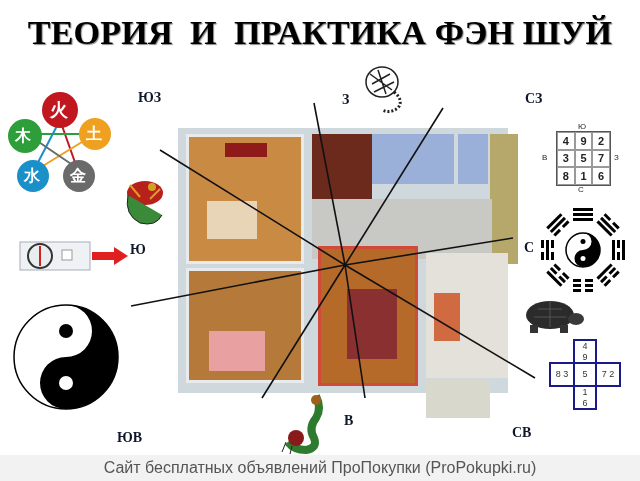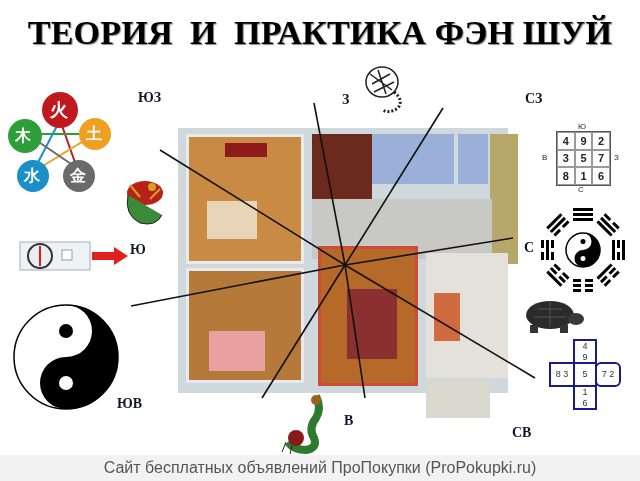--- a/index.html
+++ b/index.html
@@ -49,21 +49,21 @@
 <div class="abs" style="left:86px;top:124px;color:#fff;font-size:16px;font-weight:bold;">土</div>
 <div class="abs" style="left:70px;top:166px;color:#fff;font-size:16px;font-weight:bold;">金</div>
 <div class="abs" style="left:24px;top:166px;color:#fff;font-size:16px;font-weight:bold;">水</div>
 <div class="abs" style="left:15px;top:126px;color:#fff;font-size:16px;font-weight:bold;">木</div>
 
 <div class="abs dir" style="left:138px;top:90px;">ЮЗ</div>
 <div class="abs dir" style="left:342px;top:92px;">З</div>
 <div class="abs dir" style="left:525px;top:79px;margin-top:12px;">СЗ</div>
 <div class="abs dir" style="left:130px;top:242px;">Ю</div>
 <div class="abs dir" style="left:524px;top:240px;">С</div>
-<div class="abs dir" style="left:117px;top:396px;">ЮВ</div>
+<div class="abs dir" style="left:117px;top:430px;">ЮВ</div>
 <div class="abs dir" style="left:344px;top:413px;">В</div>
 <div class="abs dir" style="left:512px;top:413px;margin-top:12px;">СВ</div>
 
 <svg class="abs" style="left:360px;top:62px;" width="50" height="55">
   <ellipse cx="22" cy="20" rx="16" ry="15" fill="#fff" stroke="#222" stroke-width="1.5"></ellipse>
   <path d="M10 12 L32 28 M12 22 L30 12 M14 30 L34 20 M18 8 L26 32" stroke="#222" stroke-width="1.5"></path>
   <path d="M34 30 Q44 38 38 46 Q30 52 22 48" fill="none" stroke="#222" stroke-width="3" stroke-dasharray="2 2"></path>
 </svg>
 
 <svg class="abs" style="left:120px;top:175px;" width="50" height="55">
@@ -196,21 +196,21 @@
   <div>8</div>
   <div>1</div>
   <div>6</div>
 </div>
 
 <div class="abs" style="left:549px;top:339px;width:72px;height:72px;">
   <div class="cross-cell" style="left:24px;top:0;width:24px;height:25px;white-space:pre;">4
 9</div>
   <div class="cross-cell" style="left:0;top:23px;width:26px;height:25px;">8 3</div>
   <div class="cross-cell" style="left:24px;top:23px;width:24px;height:25px;border-color:#1a1a8a;">5</div>
-  <div class="cross-cell" style="left:46px;top:23px;width:26px;height:25px;border-radius:6px;">7 2</div>
+  <div class="cross-cell" style="left:46px;top:23px;width:26px;height:25px;">7 2</div>
   <div class="cross-cell" style="left:24px;top:46px;width:24px;height:25px;white-space:pre;">1
 6</div>
 </div>
 
 <svg class="abs" style="left:280px;top:392px;" width="60" height="65">
   <path d="M36 4 Q42 16 36 26 Q28 36 34 46 Q38 56 26 58 Q14 58 8 50" fill="none" stroke="#2e7a2e" stroke-width="8"></path>
   <circle cx="36" cy="8" r="5" fill="#a0601c"></circle>
   <circle cx="16" cy="46" r="8" fill="#8a1a1a"></circle>
   <path d="M6 50 L2 60 M12 54 L10 62" stroke="#222" stroke-width="1"></path>
 </svg>

